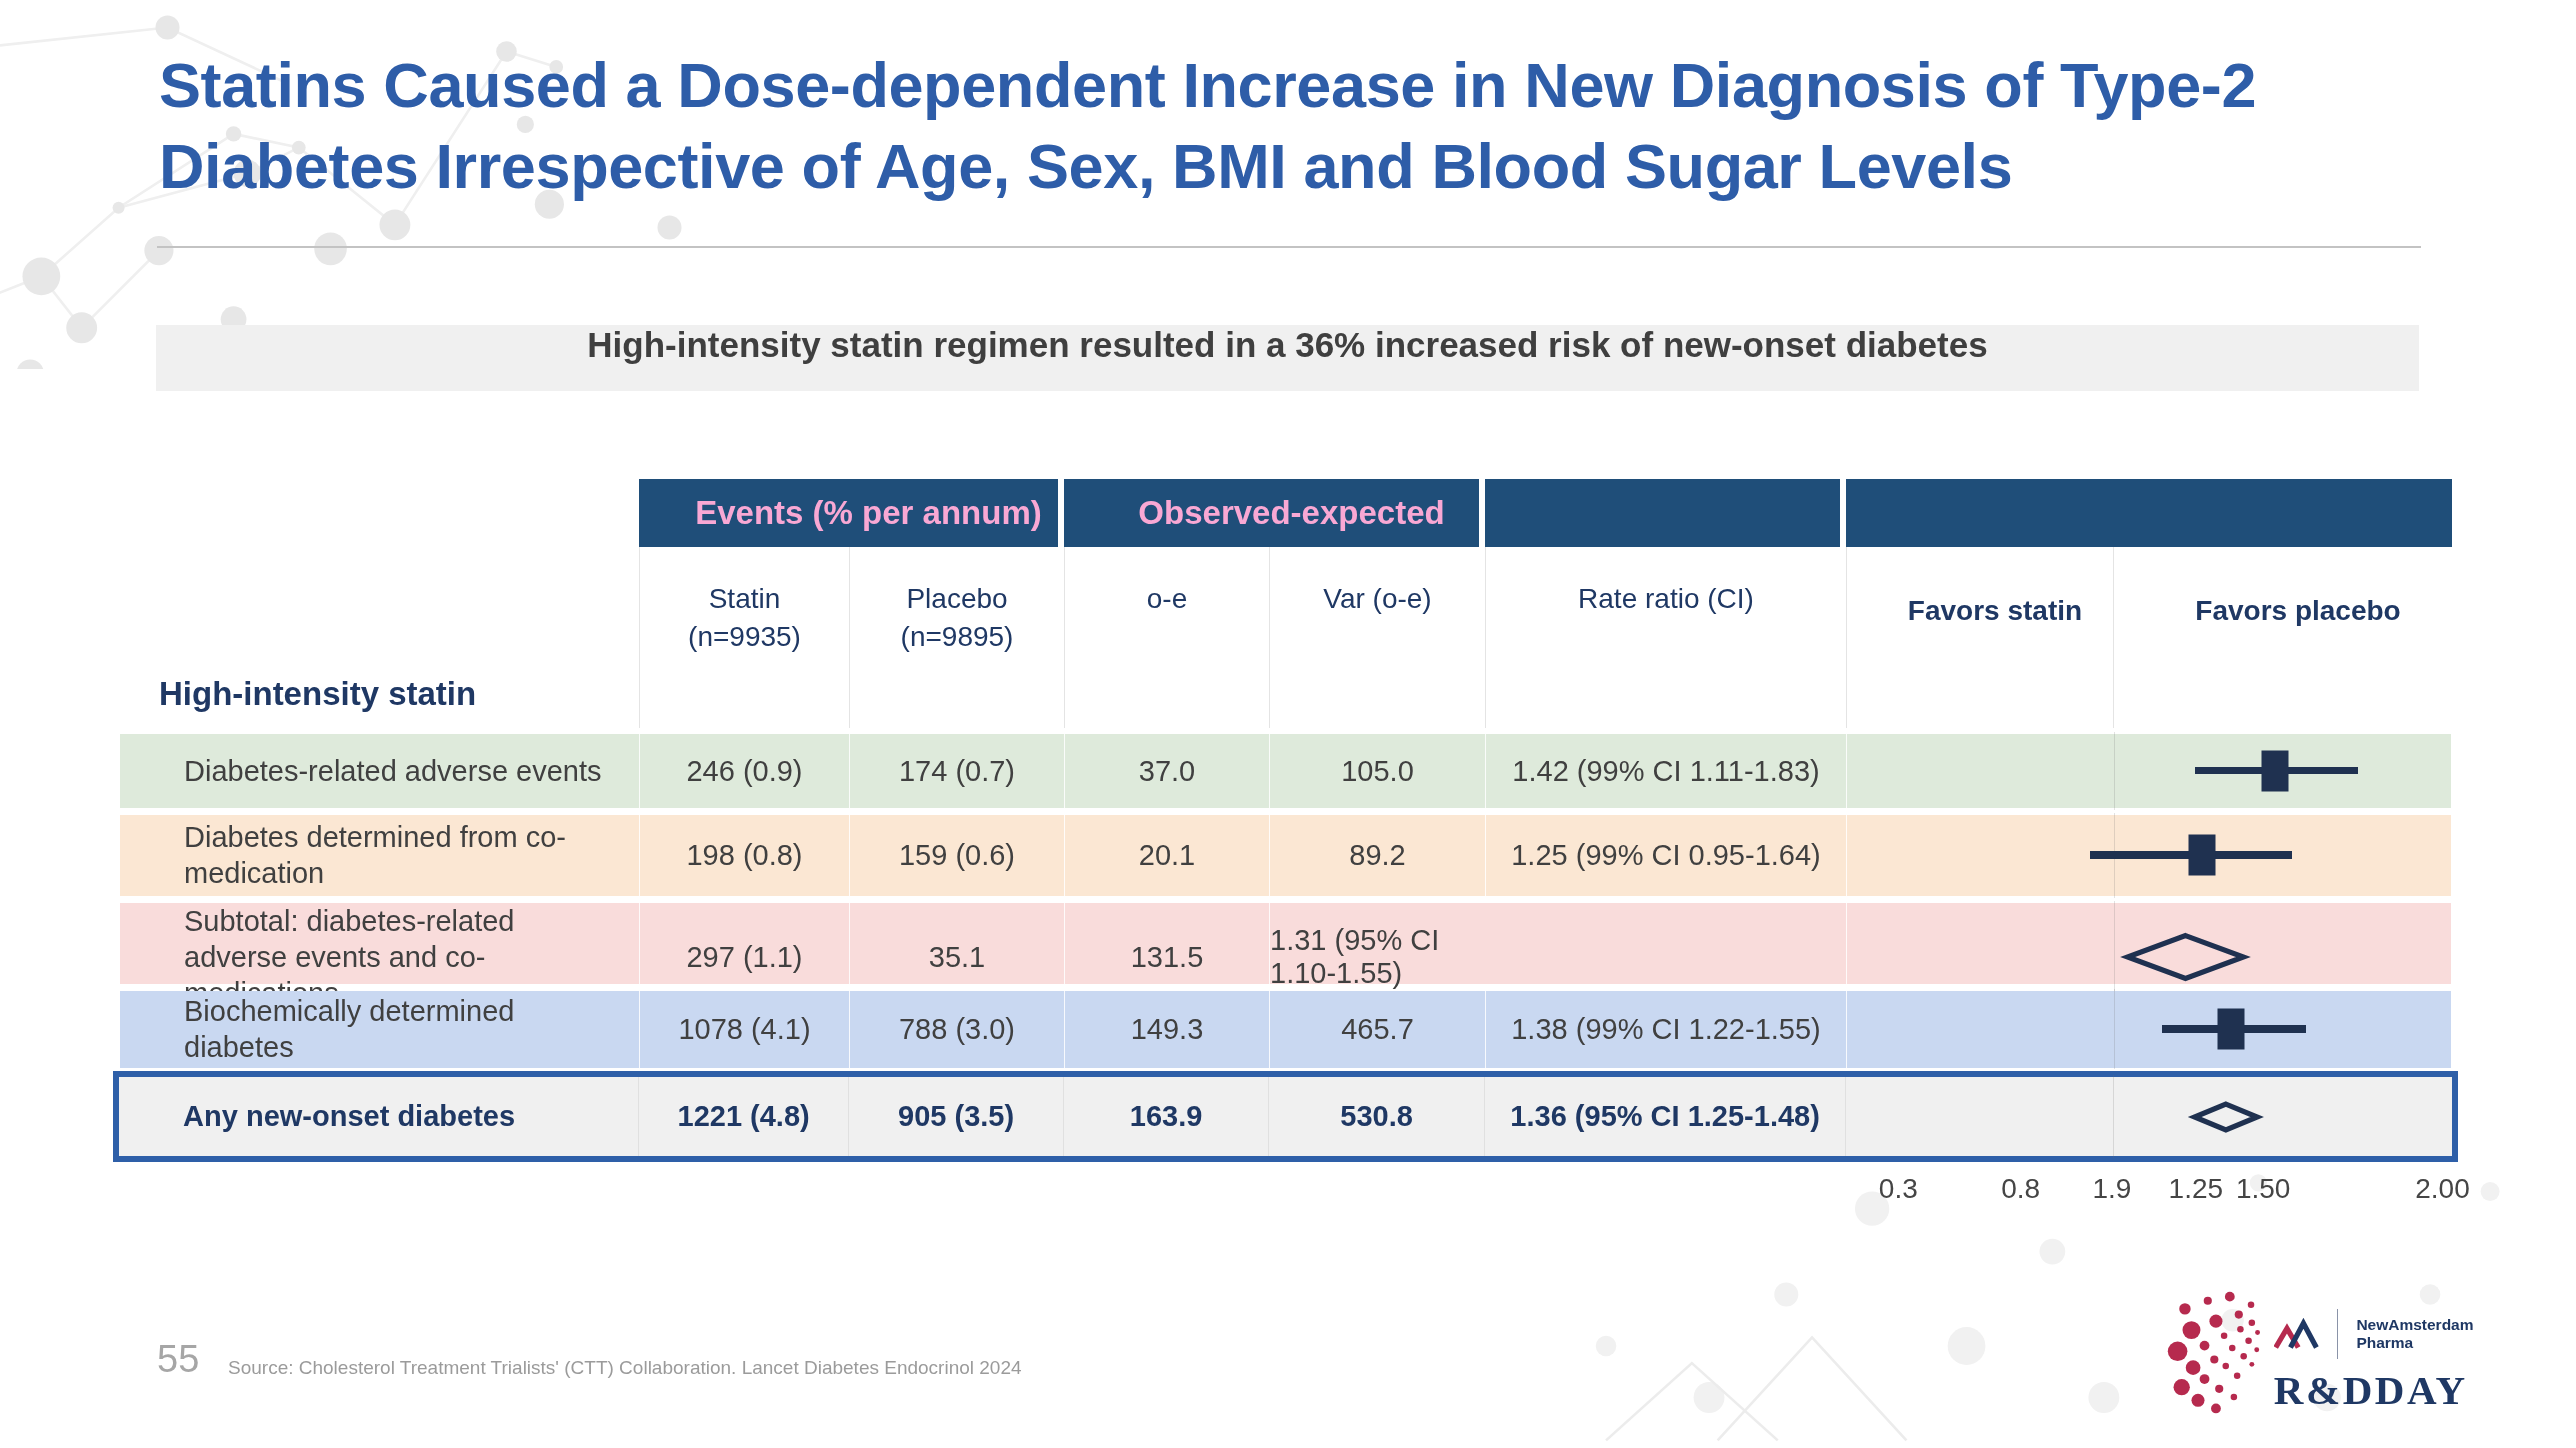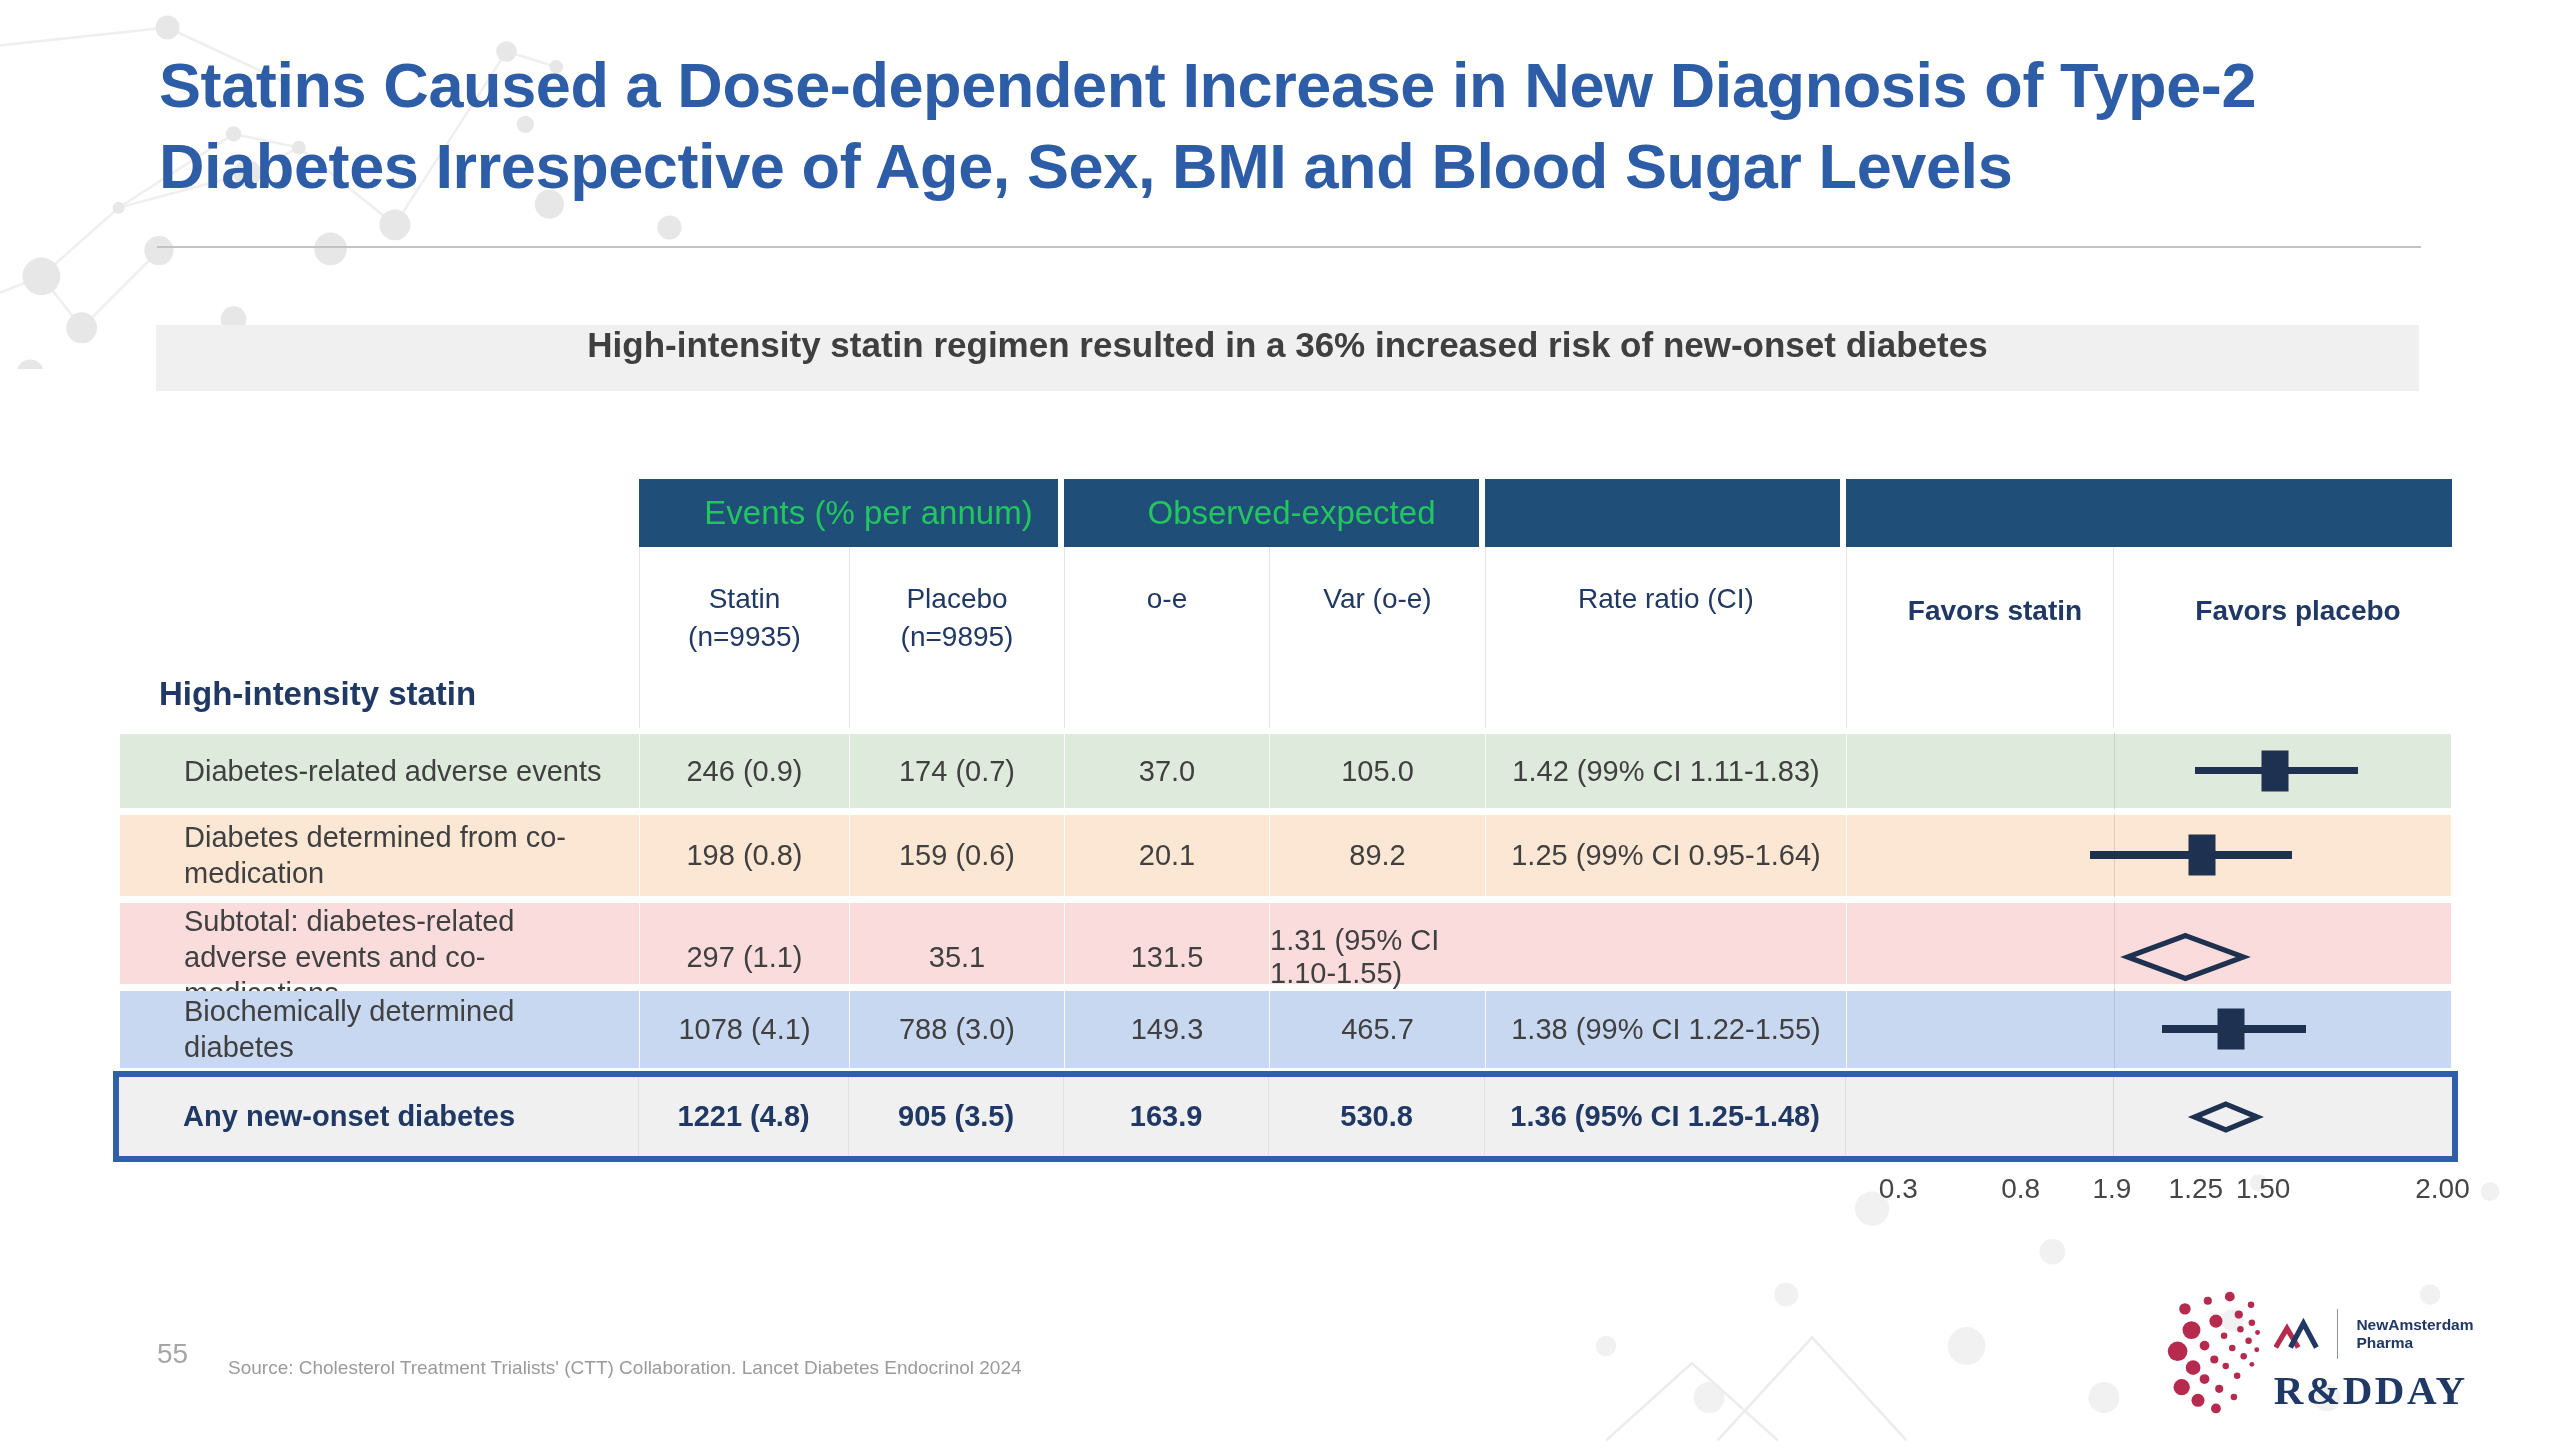--- a/index.html
+++ b/index.html
@@ -15,21 +15,21 @@
   .title{position:absolute;left:159px;top:45px;width:2336px;font-size:63px;font-weight:bold;
          color:var(--title-blue);line-height:1.28;letter-spacing:-0.4px;}
   .rule{position:absolute;left:157px;top:246px;width:2264px;height:1.7px;background:#C3C3C3;}
   .banner{position:absolute;left:156px;top:325px;width:2263px;height:66px;background:var(--banner-bg);
           display:flex;justify-content:center;font-size:35px;font-weight:bold;color:#3F3F3F;}
 
   .table{position:absolute;left:120px;top:479px;width:2331px;}
   .grid{display:grid;grid-template-columns:519px 210px 215px 205px 216px 361px 267px 339px;}
 
   .bluehead{height:68px;}
-  .bluehead .bh-cell{background:var(--header-blue);color:#22c55e;font-size:33px;font-weight:normal;
+  .bluehead .bh-cell{background:var(--header-blue);color:#f9a8d4;font-size:33px;font-weight:bold;
           display:flex;align-items:center;justify-content:center;border-right:6px solid #fff;padding-left:40px;}
   .bluehead .bh-cell:last-child{border-right:none;}
 
   .subhead{height:181px;}
   .subhead .sh-cell{border-left:1.7px solid #E4E4E4;padding-top:33px;text-align:center;
           font-size:28px;color:var(--navy-text);line-height:1.35;white-space:pre-line;}
   .subhead .sh-bold{font-weight:bold;padding-top:45px;padding-left:30px;}
   .section-cell{position:relative;}
   .section-label{position:absolute;left:39px;bottom:15.5px;font-size:33px;font-weight:bold;
           color:var(--navy-text);white-space:nowrap;}
@@ -52,21 +52,21 @@
   .forest::before{content:'';position:absolute;left:44.05%;top:-1.7px;bottom:-1.7px;width:1.7px;
           background:rgba(110,110,110,0.20);}
   .ci-line{position:absolute;top:50%;height:7.7px;margin-top:-4.3px;background:var(--marker-navy);}
   .ci-square{position:absolute;top:50%;width:27px;height:41px;background:var(--marker-navy);
           transform:translate(-50%,-50%);}
   .diamond{position:absolute;top:50%;transform:translateY(-50%);overflow:visible;}
 
   .axis{position:absolute;left:1845px;top:1173px;width:606px;height:39px;}
   .axis .tick{position:absolute;transform:translateX(-50%);font-size:28px;color:#454545;white-space:nowrap;}
 
-  .page-num{position:absolute;left:157px;top:1338px;font-size:28px;color:#A6A6A6;}
+  .page-num{position:absolute;left:157px;top:1338px;font-size:38px;color:#A6A6A6;}
   .source{position:absolute;left:228px;top:1357px;font-size:19px;color:#9B9B9B;}
 
   .logo{position:absolute;left:2167px;top:1285px;display:flex;gap:13.7px;align-items:flex-start;}
   .logo-right{padding-top:24px;}
   .logo-top{display:flex;align-items:center;gap:18px;}
   .logo-vline{width:1.7px;height:50px;background:#8A93A8;}
   .company{font-size:15.5px;font-weight:bold;color:var(--navy-text);line-height:1.15;}
   .rdday{font-family:"Liberation Serif",serif;font-size:41px;font-weight:bold;color:var(--navy-text);
          letter-spacing:2.6px;margin-top:6.9px;}
 </style>

